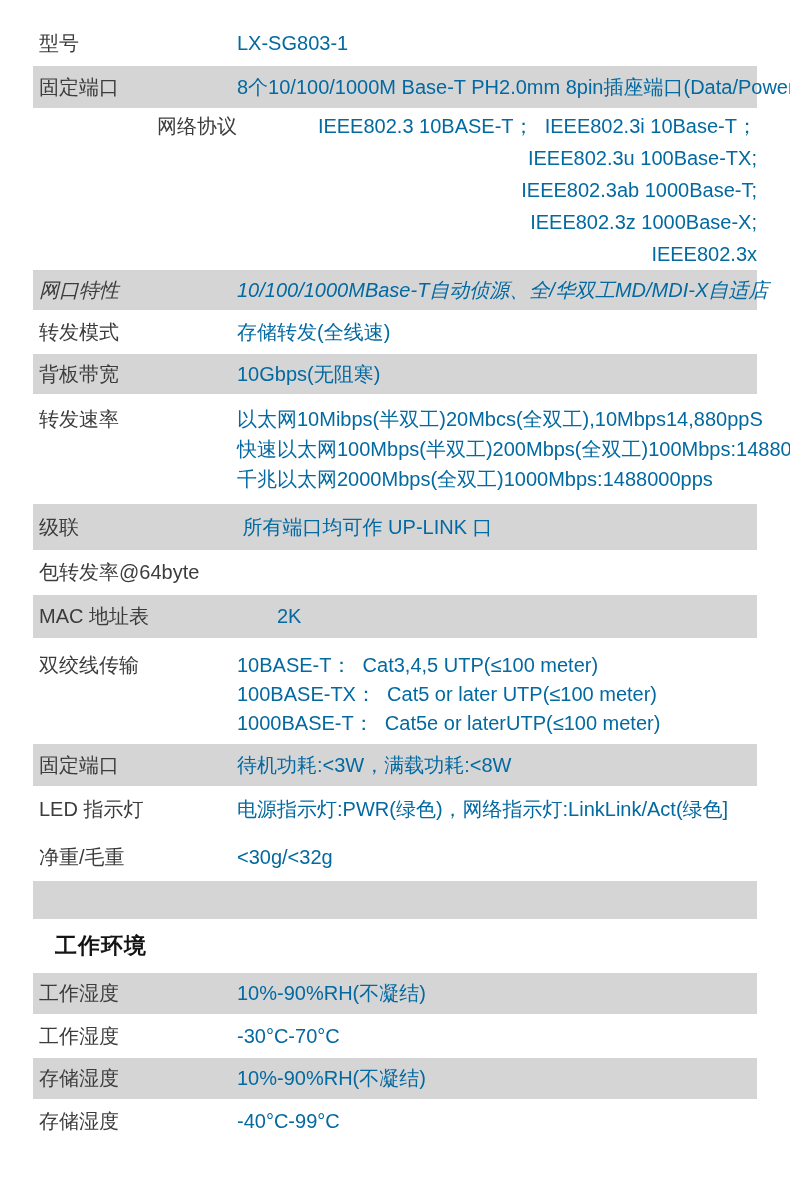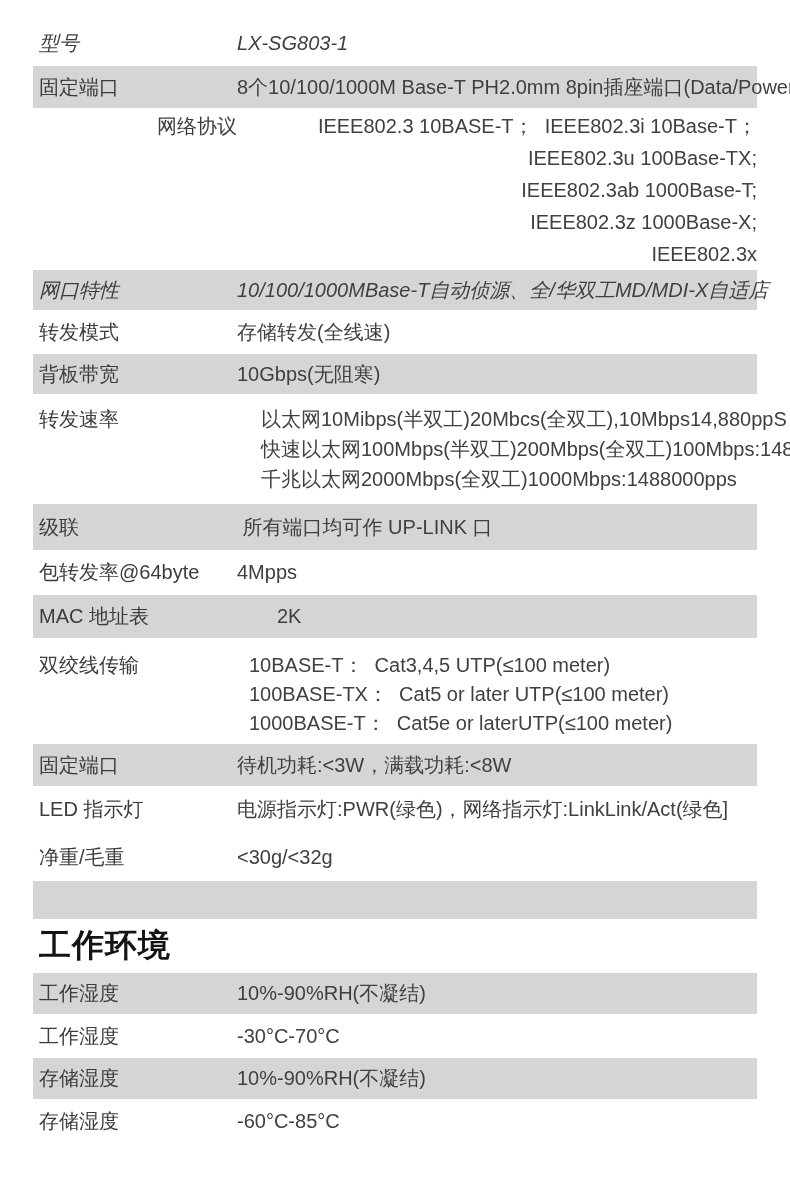--- a/index.html
+++ b/index.html
@@ -12,41 +12,41 @@
   .row{
     display:flex;align-items:center;
     font-size:20px;
   }
   .row.shade{background:#d5d5d5;justify-content:space-between;}
   .row .label{
     width:198px;flex:0 0 198px;padding-left:6px;
     color:#3c3c3c;white-space:pre;
   }
   .row .value{
-    flex:1;color:#404040;white-space:pre;
+    flex:1;color:#0369a1;white-space:pre;
   }
   .row.multi{align-items:flex-start;}
   .row.multi .label,
   .row.multi .value{padding-top:var(--pt,0px);line-height:var(--lh,32px);}
-  .row.multi .value .vline{line-height:var(--lh,32px);white-space:pre;margin-left:12px;}
+  .row.multi .value .vline{line-height:var(--lh,32px);white-space:pre;}
   .spacer-band{width:724px;height:38px;background:#d5d5d5;}
   .section-title-block{
     width:724px;height:54px;display:flex;align-items:center;
   }
   .section-title-block h2{
-    margin:0;padding-left:6px;font-size:32px;font-weight:600;
+    margin:16px;padding-left:6px;font-size:22px;font-weight:600;
     color:#141414;letter-spacing:1px;
   }
 </style>
 </head>
 <body>
 
 <div class="sheet">
   <div id="spec-rows">
-      <div class="row" style="min-height: 46px; font-style: italic;">
+      <div class="row" style="min-height: 46px;">
         <div class="label">型号</div>
         <div class="value">LX-SG803-1</div>
       </div>
       <div class="row shade" style="min-height: 42px;">
         <div class="label">固定端口</div>
         <div class="value">8个10/100/1000M Base-T PH2.0mm 8pin插座端口(Data/Power)</div>
       </div>
       <div class="row multi" style="min-height: 162px; text-align: right; --lh: 32px; --pt: 2px;">
         <div class="label">网络协议</div>
         <div class="value"><div class="vline">IEEE802.3 10BASE-T；  IEEE802.3i 10Base-T；</div><div class="vline">IEEE802.3u 100Base-TX;</div><div class="vline">IEEE802.3ab 1000Base-T;</div><div class="vline">IEEE802.3z 1000Base-X;</div><div class="vline">IEEE802.3x</div></div>
@@ -56,31 +56,30 @@
         <div class="value">10/100/1000MBase-T自动侦源、全/华双工MD/MDI-X自适店</div>
       </div>
       <div class="row" style="min-height: 44px;">
         <div class="label">转发模式</div>
         <div class="value">存储转发(全线速)</div>
       </div>
       <div class="row shade" style="min-height: 40px;">
         <div class="label">背板带宽</div>
         <div class="value">10Gbps(无阻寒)</div>
       </div>
-      <div class="row multi" style="min-height: 110px; gap: 12px; --lh: 30px; --pt: 10px;">
+      <div class="row multi" style="min-height: 110px; --lh: 30px; --pt: 10px;">
         <div class="label">转发速率</div>
         <div class="value"><div class="vline">以太网10Mibps(半双工)20Mbcs(全双工),10Mbps14,880ppS</div><div class="vline">快速以太网100Mbps(半双工)200Mbps(全双工)100Mbps:148800pps</div><div class="vline">千兆以太网2000Mbps(全双工)1000Mbps:1488000pps</div></div>
       </div>
       <div class="row shade" style="min-height: 46px;">
         <div class="label">级联</div>
         <div class="value"> 所有端口均可作 UP-LINK 口</div>
       </div>
-      <div class="row" style="min-height: 45px;">
+      <div class="row" style="min-height: 45px; gap: 36px;">
         <div class="label">包转发率@64byte</div>
-        <div class="value">4Mpps</div>
       </div>
       <div class="row shade" style="min-height: 43px; gap: 40px;">
         <div class="label">MAC 地址表</div>
         <div class="value">2K</div>
       </div>
       <div class="row multi" style="min-height: 106px; --lh: 29px; --pt: 13px;">
         <div class="label">双绞线传输</div>
         <div class="value"><div class="vline">10BASE-T：  Cat3,4,5 UTP(≤100 meter)</div><div class="vline">100BASE-TX：  Cat5 or later UTP(≤100 meter)</div><div class="vline">1000BASE-T：  Cat5e or laterUTP(≤100 meter)</div></div>
       </div>
       <div class="row shade" style="min-height: 42px;">
@@ -108,16 +107,16 @@
       <div class="row" style="min-height: 44px;">
         <div class="label">工作湿度</div>
         <div class="value">-30°C-70°C</div>
       </div>
       <div class="row shade" style="min-height: 41px;">
         <div class="label">存储湿度</div>
         <div class="value">10%-90%RH(不凝结)</div>
       </div>
       <div class="row" style="min-height: 44px;">
         <div class="label">存储湿度</div>
-        <div class="value">-60°C-85°C</div>
+        <div class="value">-40°C-99°C</div>
       </div>
     </div>
 </div>
 
 </body></html>

